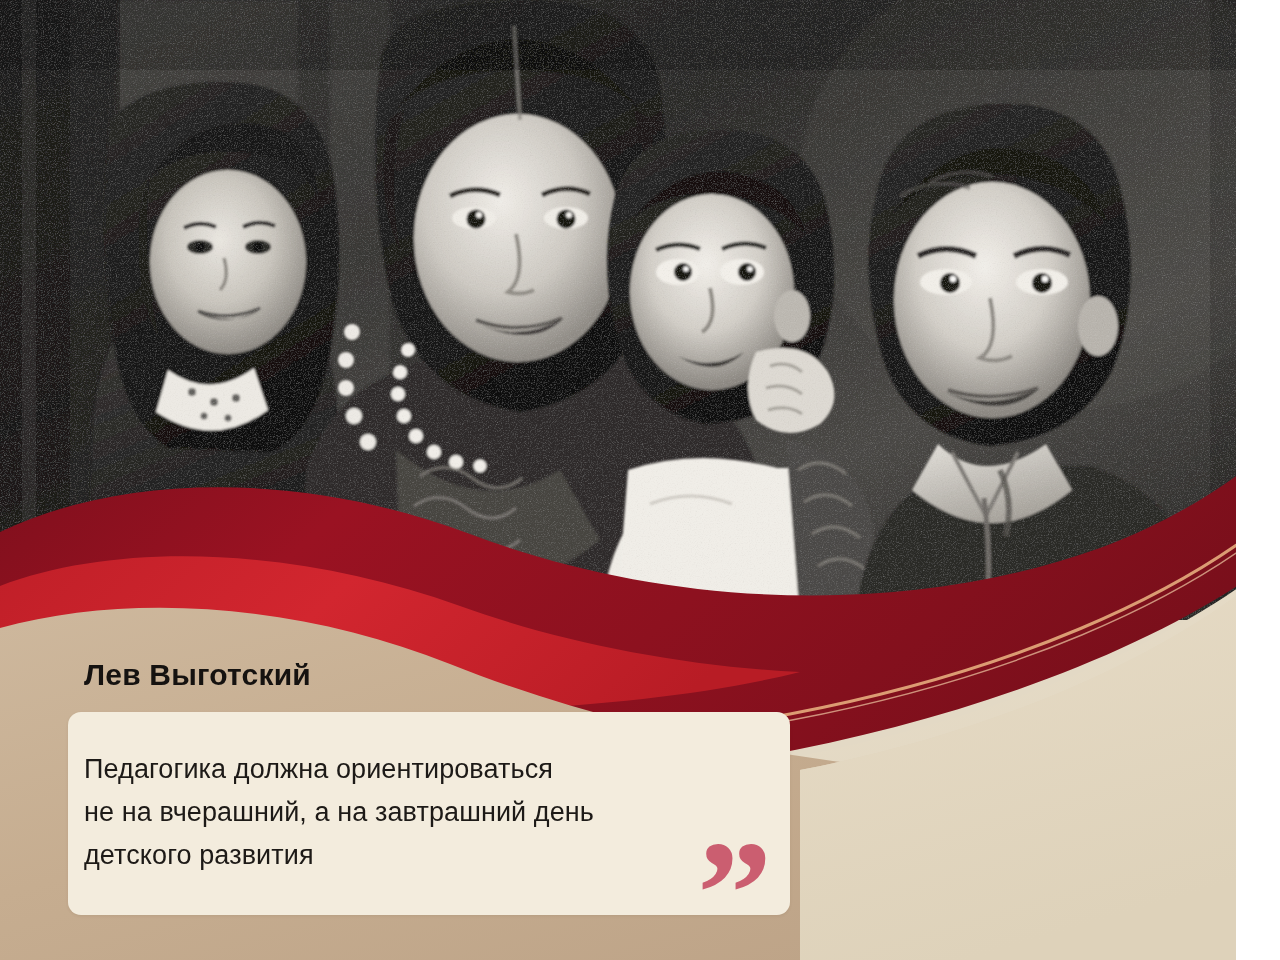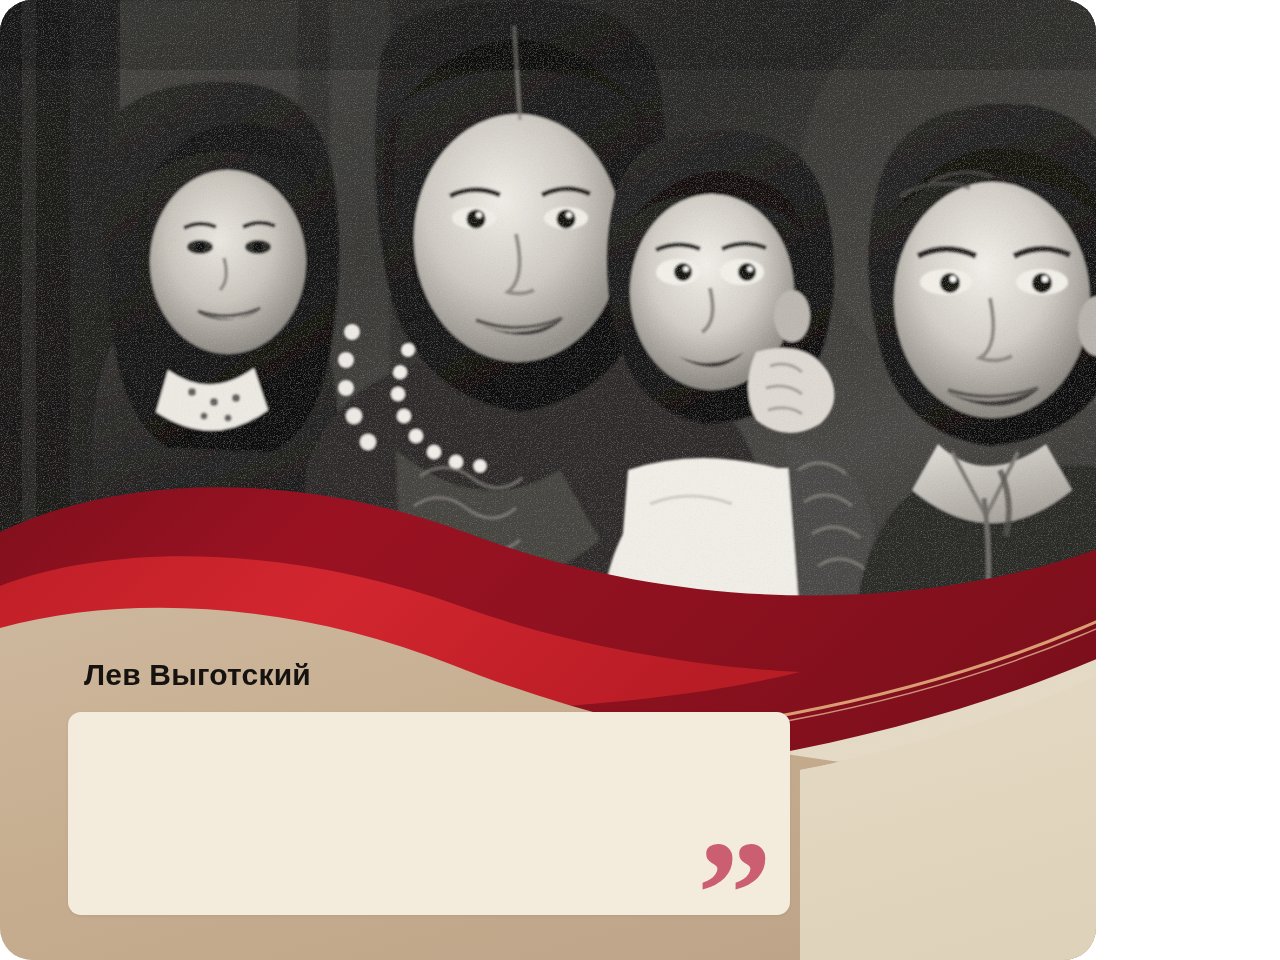--- a/index.html
+++ b/index.html
@@ -4,26 +4,25 @@
 <title>Quote Card</title>
 <style>
   html, body {
     margin: 0;
     padding: 0;
     background: #ffffff;
   }
 
   #card {
     position: relative;
-    width: 1096px;
+    width: 1236px;
     height: 960px;
     overflow: hidden;
     font-family: "Liberation Sans", sans-serif;
     background: #E3D9C5;
-    border-radius: 32px;
   }
 
   
   #photo-layer {
     position: absolute;
     left: 0; top: 0;
     width: 1280px;
     height: 620px;
     overflow: hidden;
     background: #1a1a1a;
@@ -376,16 +375,19 @@
              C 1170 660 980 736 800 770
              C 860 786 960 792 1060 790
              C 1160 788 1230 780 1280 770 Z" fill="url(#gCream2)"></path>
     <path d="M800 770 C 980 736 1170 660 1280 560 L1280 960 L800 960 Z" fill="url(#gCream2)"></path>
   </svg>
 
   <div id="name-label">Лев Выготский</div>
 
   <div id="quote-card"></div>
 
+  <div id="quote-text">Педагогика должна ориентироваться
+не на вчерашний, а на завтрашний день
+детского развития</div>
 
   <div id="quote-glyph">”</div>
 
 </div>
 
 </body></html>

